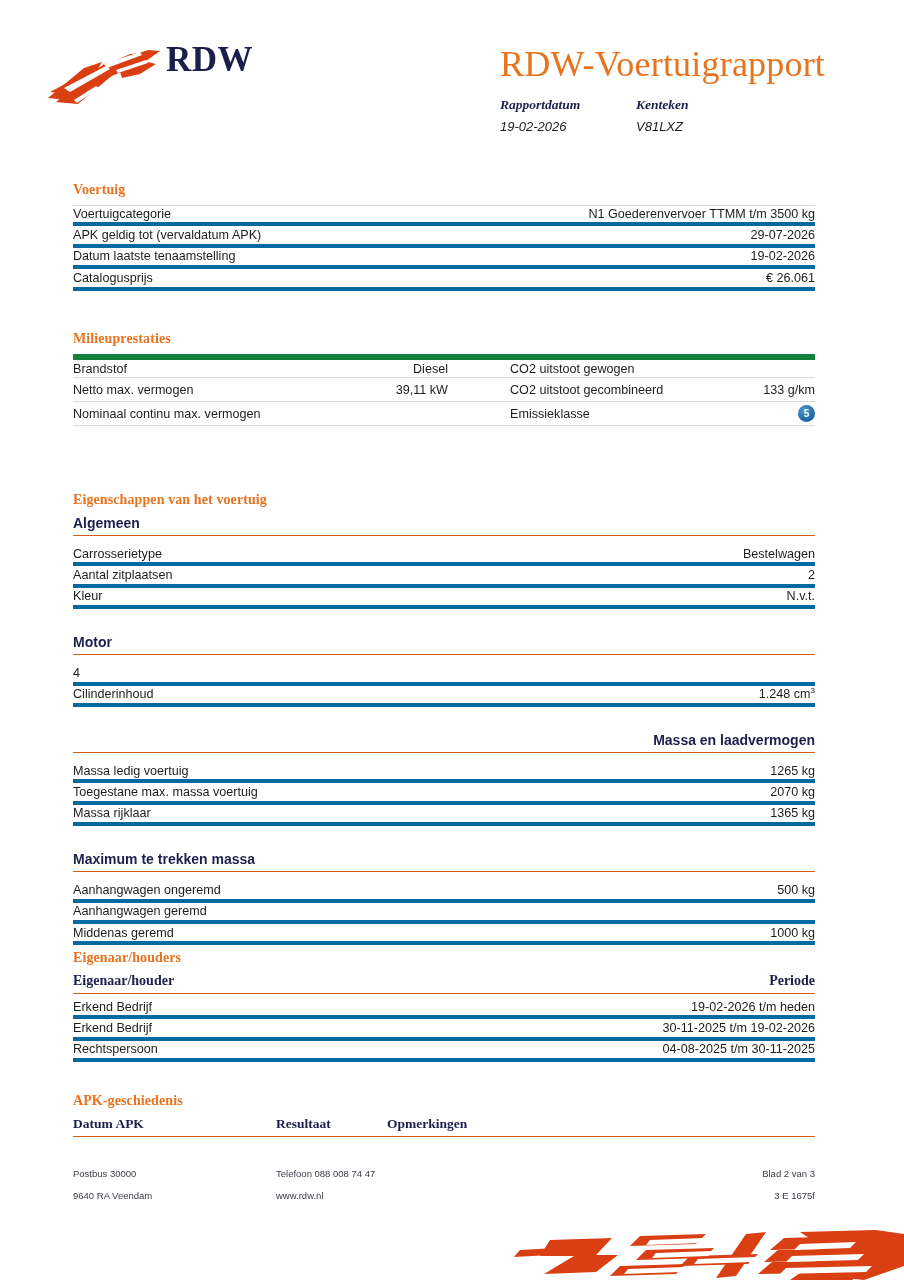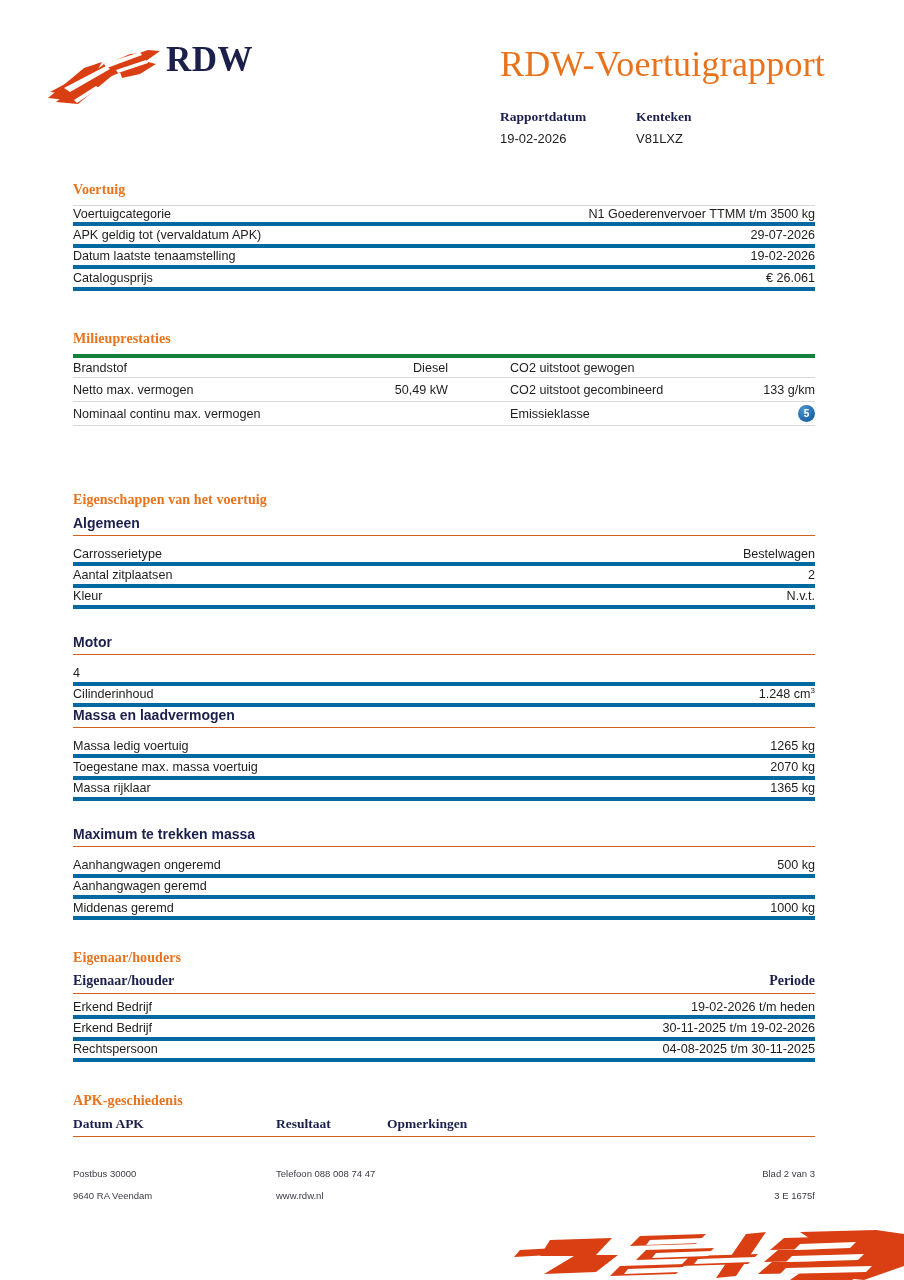--- a/index.html
+++ b/index.html
@@ -29,21 +29,21 @@
 
   .doc-title {
     position: absolute; left: 500px; top: 43px;
     font-family: "Liberation Serif", serif;
     font-size: 36px; font-weight: 400; letter-spacing: .2px;
     color: #e8731c;
     white-space: nowrap;
   }
 
   .meta { position: absolute; left: 500px; top: 97px; }
-  .meta-cell { position: absolute; top: 12px; }
+  .meta-cell { position: absolute; top: 0; font-style: italic; }
   .meta-cell.c1 { left: 0px; }
   .meta-cell.c2 { left: 136px; }
   .meta-label {
     font-family: "Liberation Serif", serif;
     font-size: 13.5px; font-weight: 700; color: #1b1f4b;
     white-space: nowrap;
   }
   .meta-value {
     margin-top: 6px;
     font-size: 13px; color: #1d1d1b; white-space: nowrap;
@@ -79,21 +79,21 @@
   .row .k { flex: 1 1 auto; text-align: left; white-space: nowrap; }
   .row .v { flex: 0 0 auto; text-align: right; white-space: nowrap; }
 
   
   .row2 {
     display: flex; align-items: center;
     height: 24px;
     border-bottom: 1px solid #d8d8d8;
     font-size: 12.6px;
   }
-  .row2:first-child { border-top: 4px solid #15803d; }
+  .row2:first-child { border-top: 6px solid #15803d; }
   .row2 .pair { display: flex; align-items: center; }
   .row2 .pair.left  { width: 437px; }
   .row2 .pair.right { width: 305px; }
   .row2 .pair .k { flex: 1 1 auto; white-space: nowrap; }
   .row2 .pair .v { flex: 0 0 auto; text-align: right; white-space: nowrap; padding-right: 0; }
   .row2 .pair.left .v { padding-right: 62px; }
 
   .badge {
     display: inline-flex; align-items: center; justify-content: center;
     width: 17px; height: 17px; border-radius: 50%;
@@ -213,21 +213,21 @@
         </div>
         <div class="pair right">
           <span class="k">CO2 uitstoot gewogen</span>
           <span class="v"></span>
         </div>
       </div>
 
       <div class="row2">
         <div class="pair left">
           <span class="k">Netto max. vermogen</span>
-          <span class="v">50,49 kW</span>
+          <span class="v">39,11 kW</span>
         </div>
         <div class="pair right">
           <span class="k">CO2 uitstoot gecombineerd</span>
           <span class="v">133 g/km</span>
         </div>
       </div>
 
       <div class="row2">
         <div class="pair left">
           <span class="k">Nominaal continu max. vermogen</span>
@@ -267,21 +267,21 @@
     <div class="rows no-top" style="margin-top:9px;">
       <div class="row">
         <span class="v">4</span>
       </div>
       <div class="row">
         <span class="k">Cilinderinhoud</span>
         <span class="v"><span>1.248 cm</span><sup>3</sup></span>
       </div>
     </div>
 
-    <div class="sub-title" style="">Massa en laadvermogen</div>
+    <div class="sub-title" style="margin-top:25px;text-align:right;">Massa en laadvermogen</div>
     <div class="rows no-top" style="margin-top:9px;">
       <div class="row">
         <span class="k">Massa ledig voertuig</span>
         <span class="v">1265 kg</span>
       </div>
       <div class="row">
         <span class="k">Toegestane max. massa voertuig</span>
         <span class="v">2070 kg</span>
       </div>
       <div class="row">

